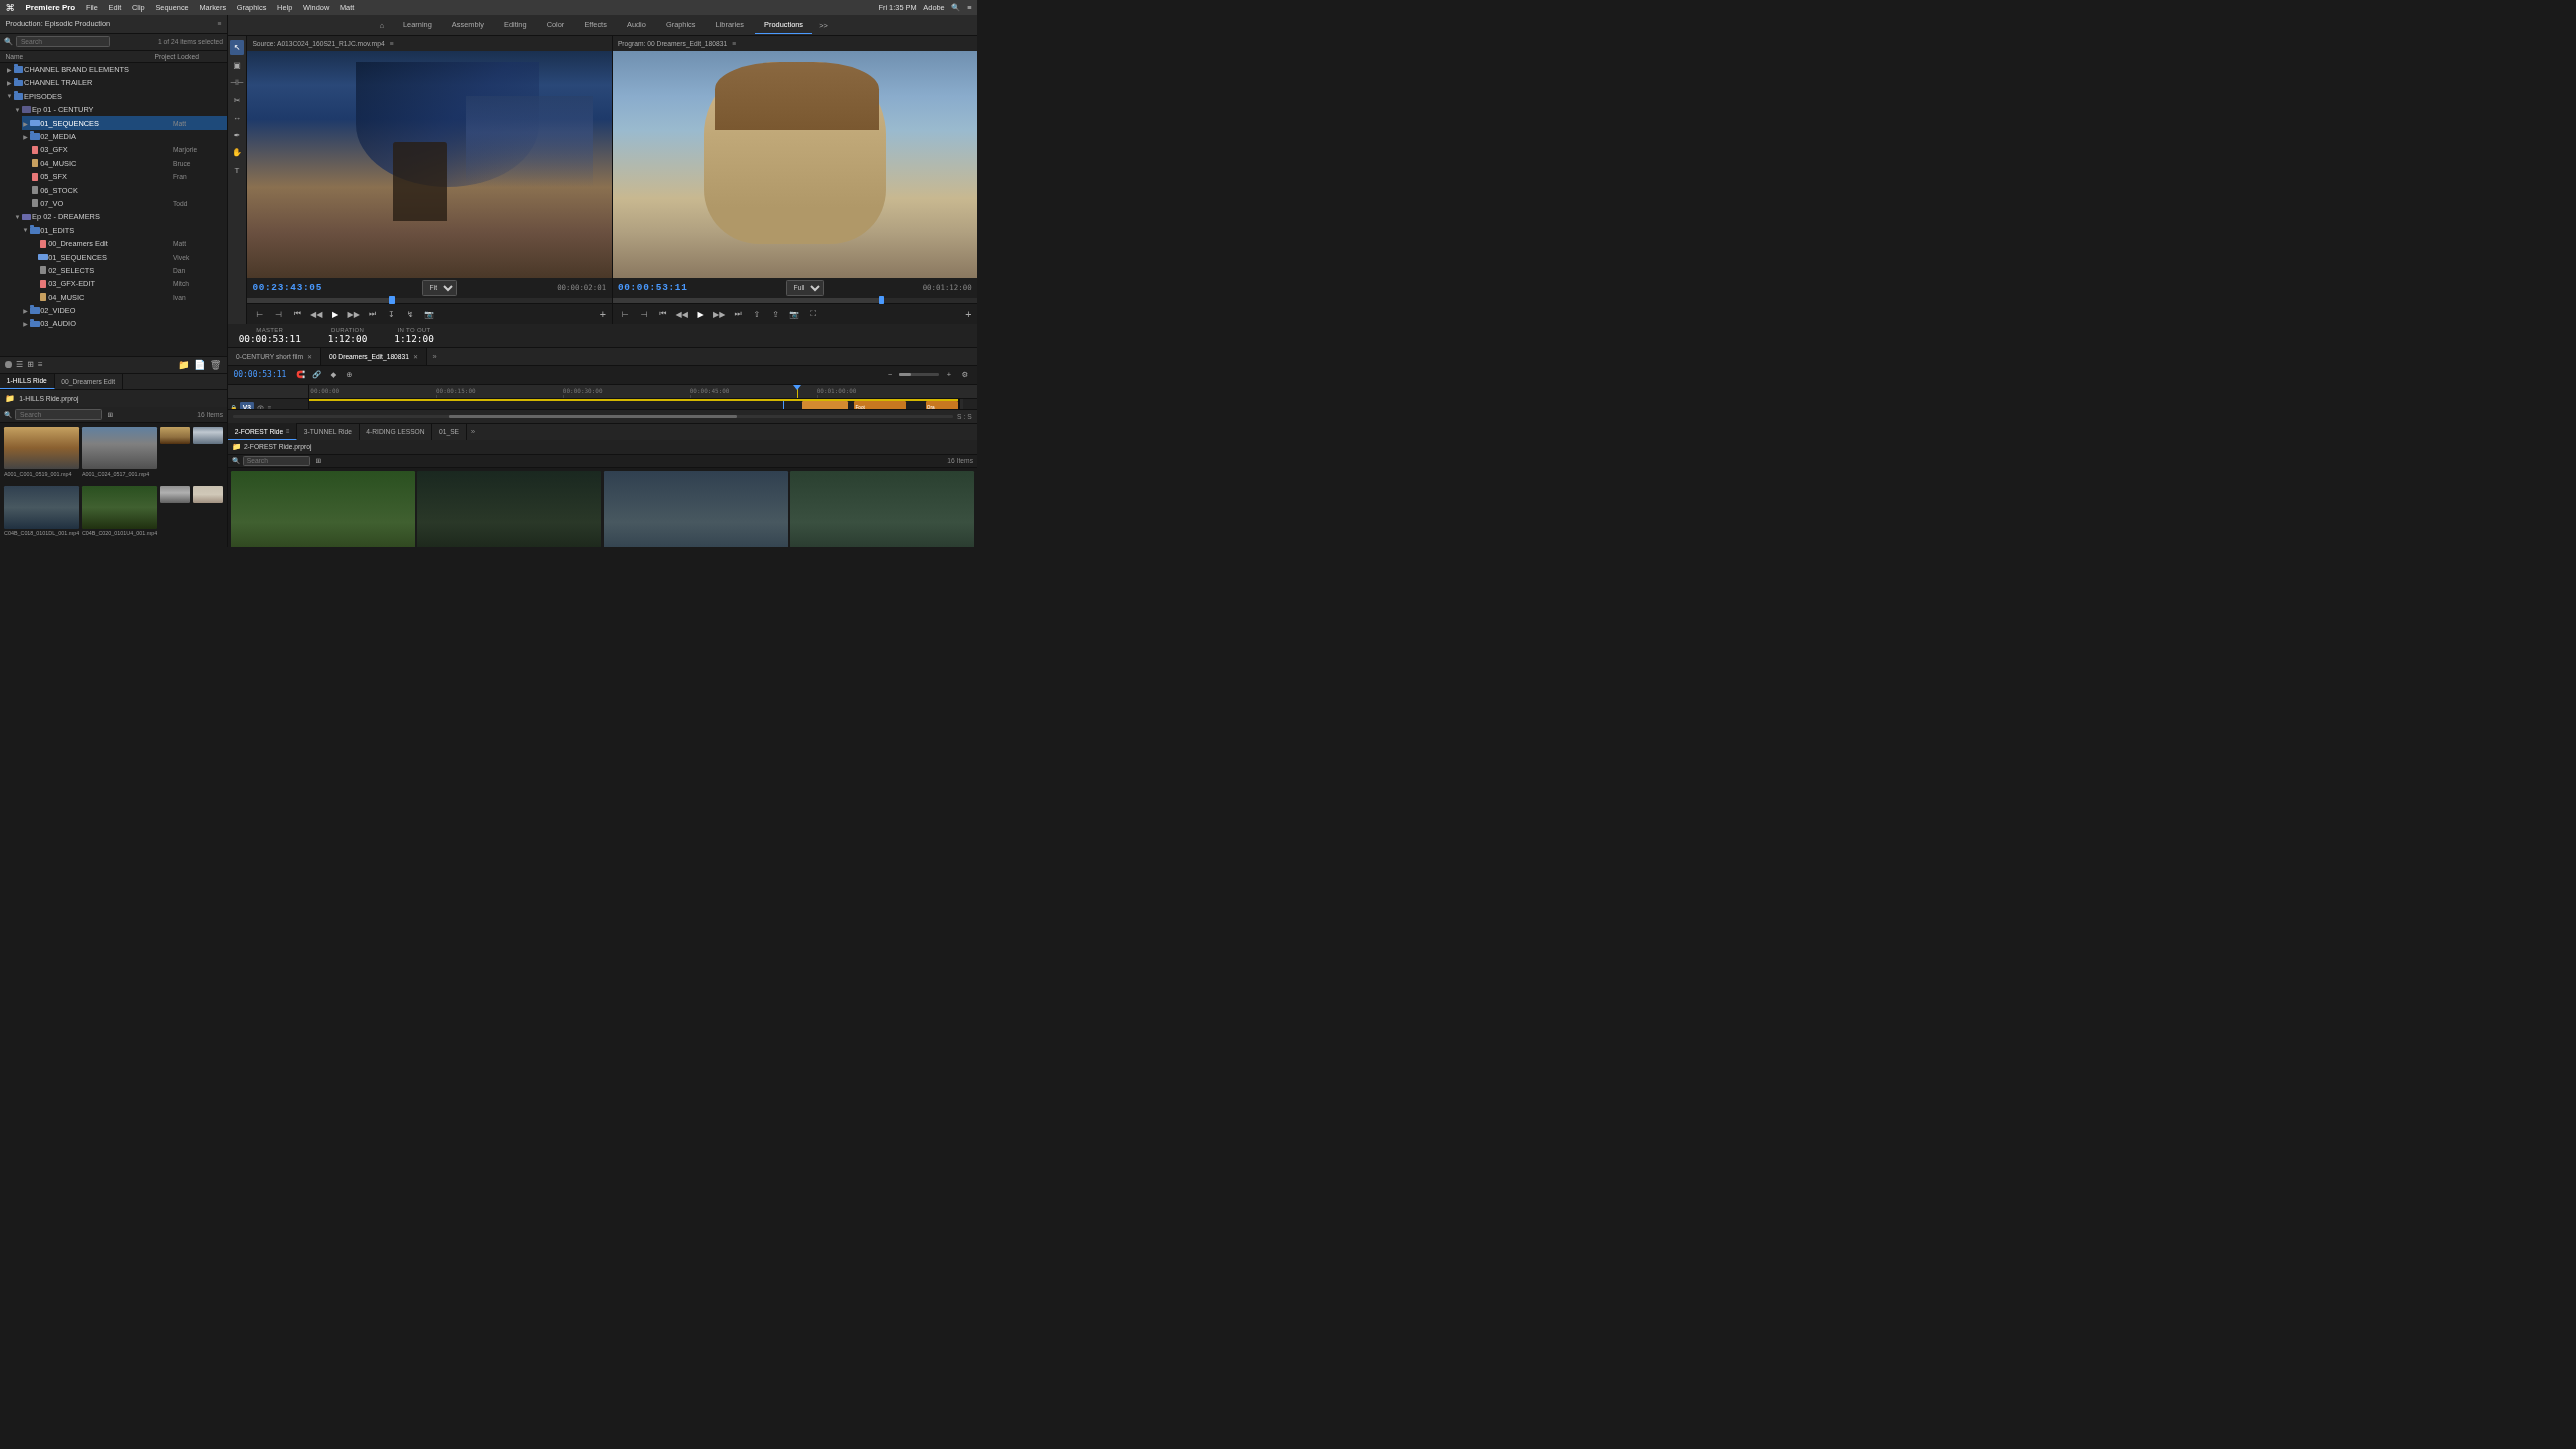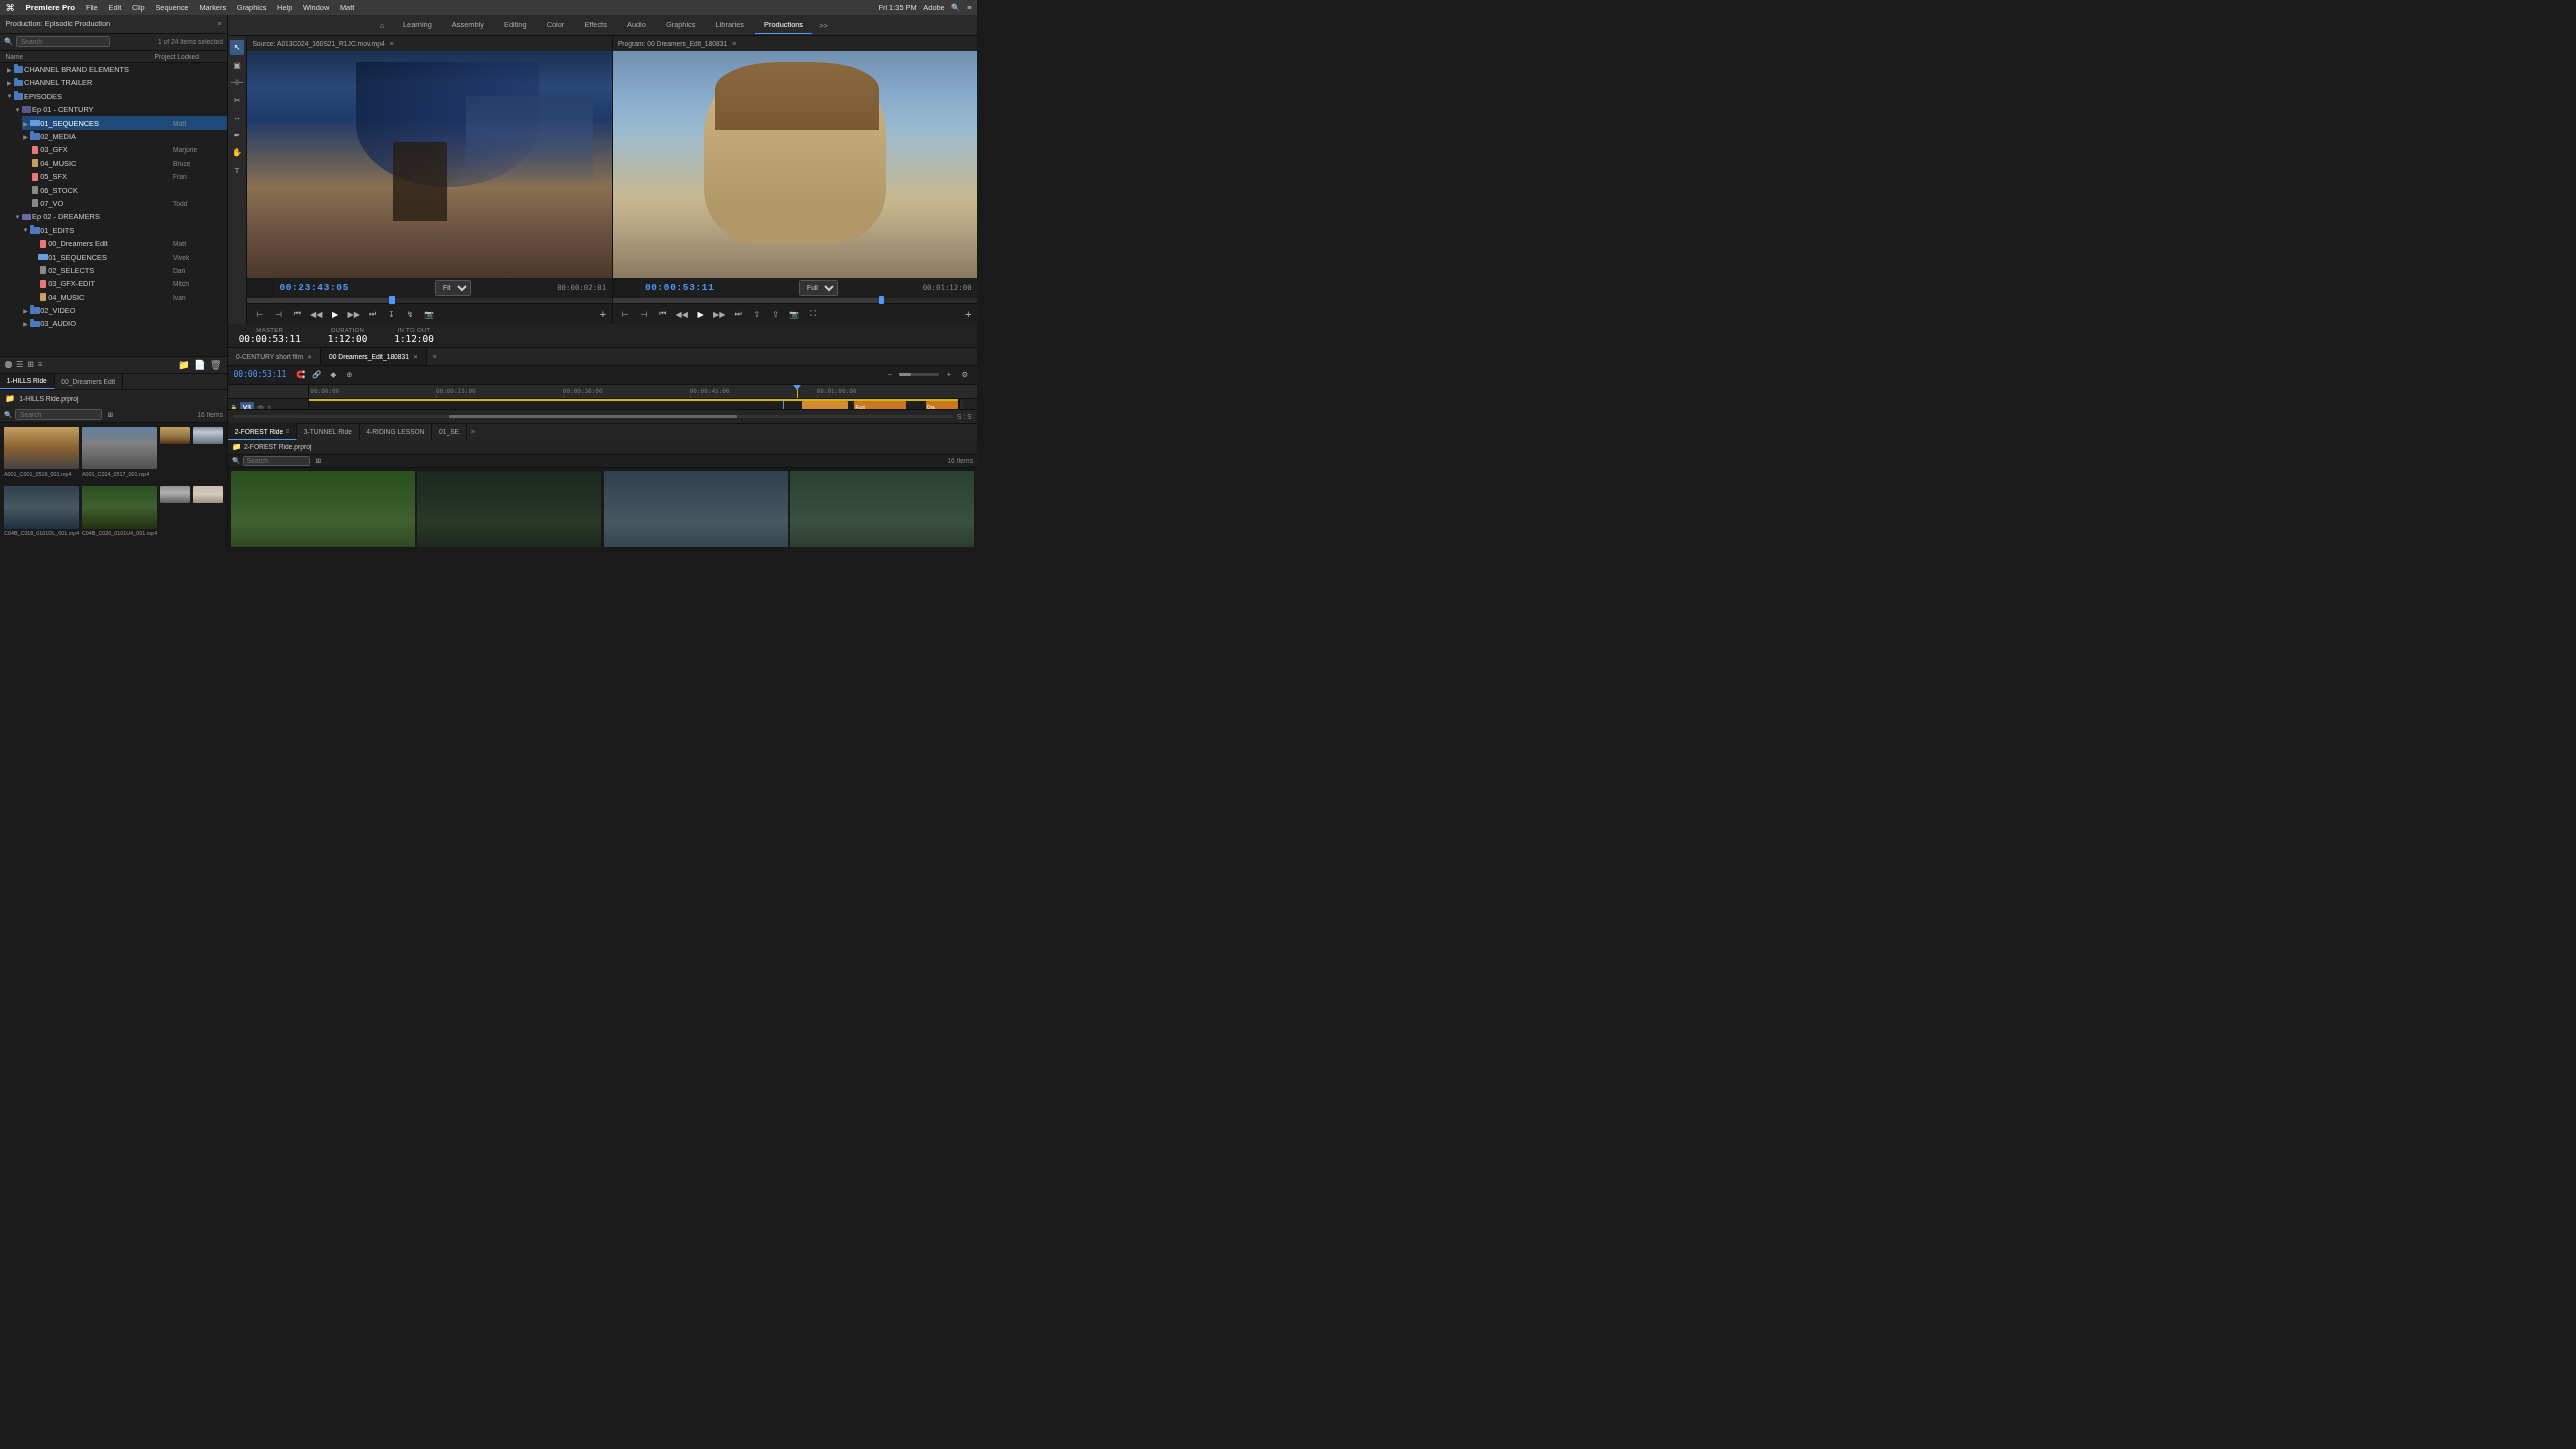--- a/index.html
+++ b/index.html
@@ -252,21 +252,20 @@
       overflow: hidden;
       background: #000;
     }
 
     .monitor-controls {
       background: #1e1e1e;
       padding: 2.7px 5.4px;
       display: flex;
       align-items: center;
       gap: 2.7px;
-      margin-left: 27px;
     }
     .timecode-display {
       color: #4a9aff;
       font-family: 'Courier New', monospace;
       font-size: 9.4px;
       font-weight: bold;
       letter-spacing: 0.7px;
     }
     .fit-select {
       background: #333;

